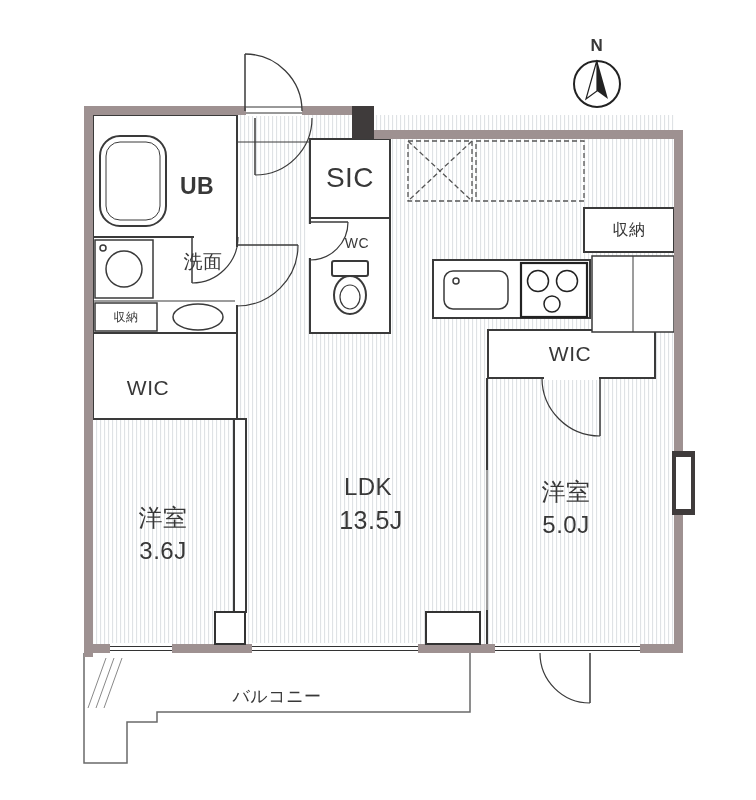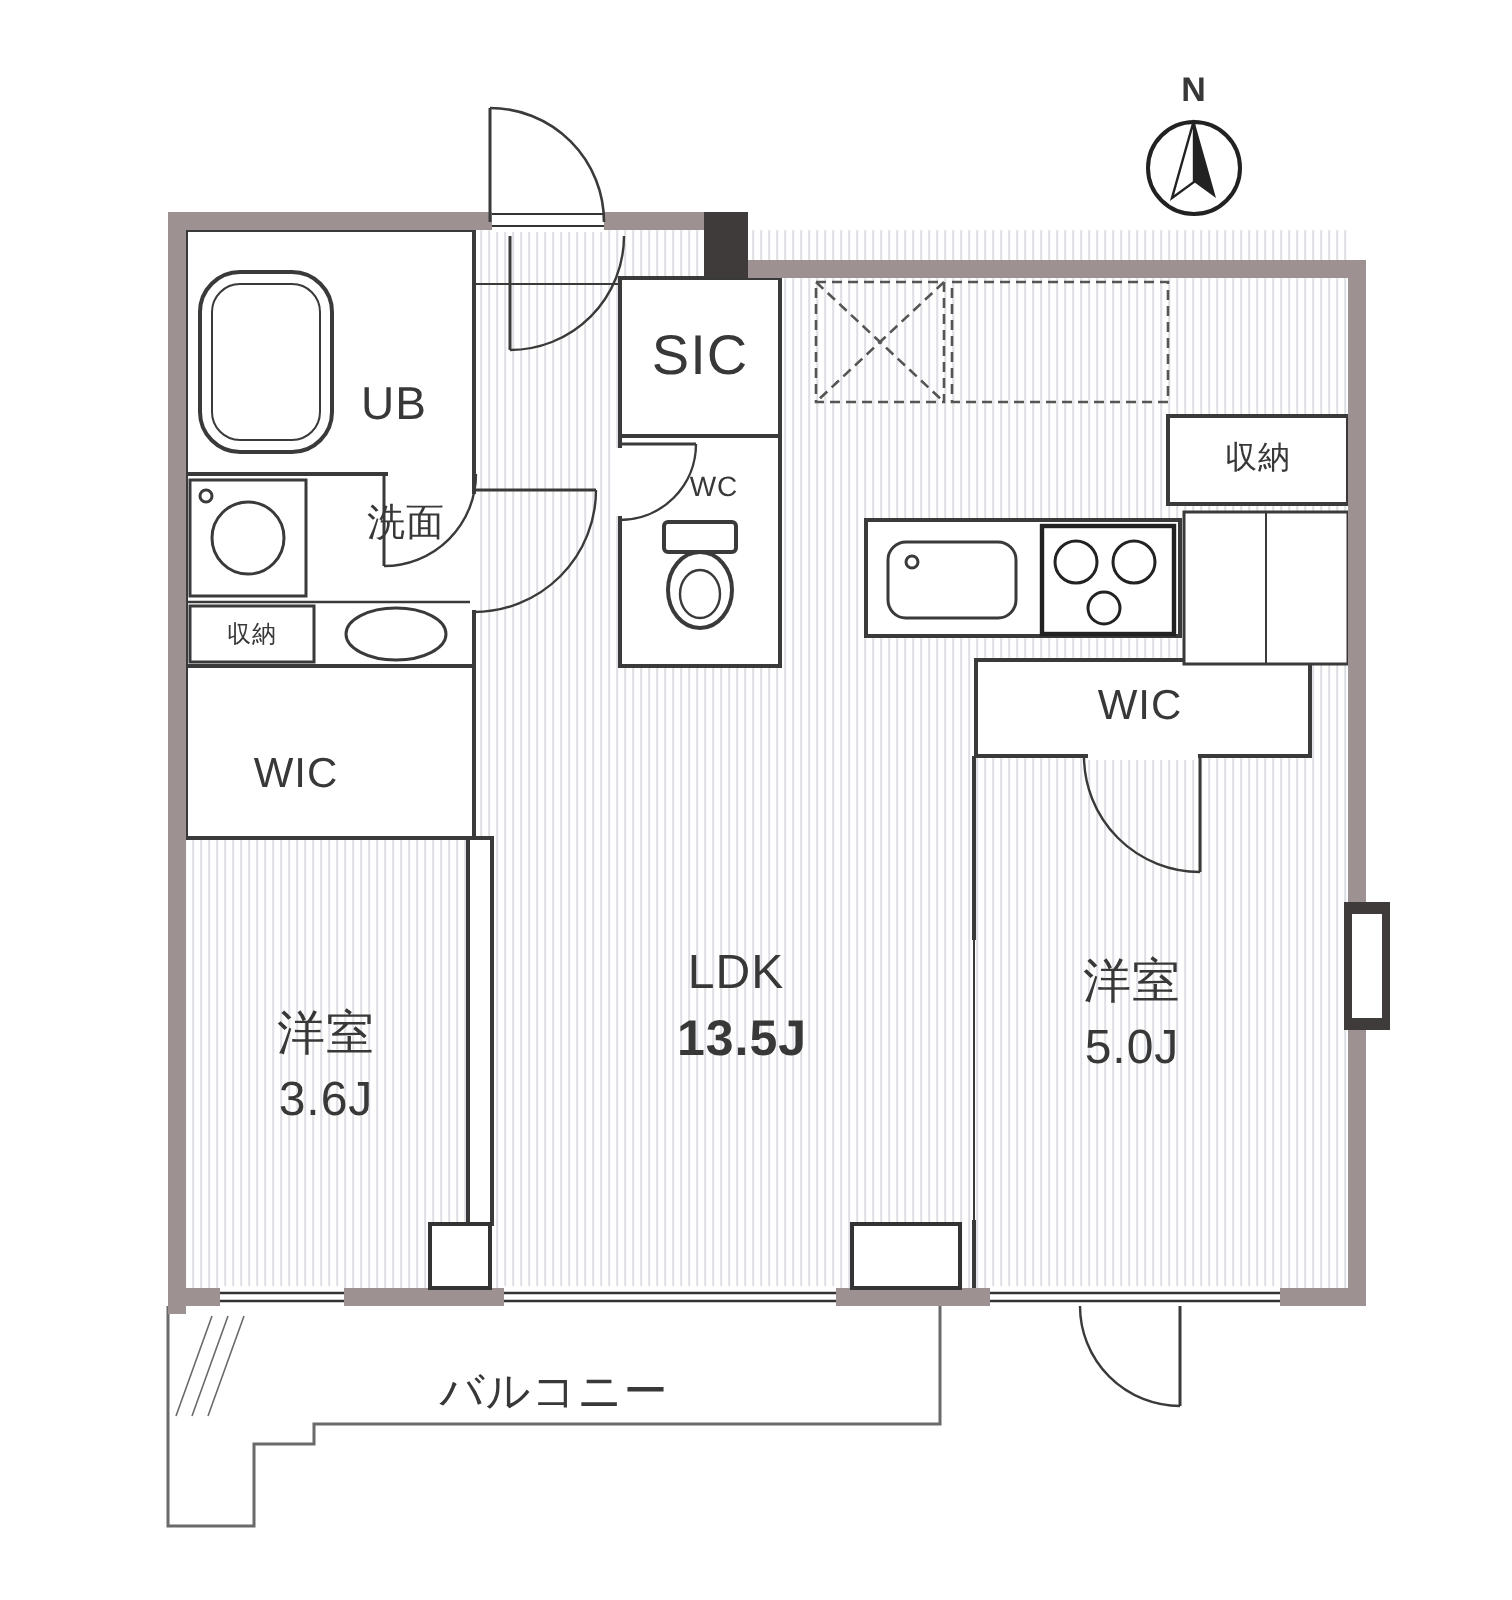--- a/index.html
+++ b/index.html
@@ -162,39 +162,39 @@
 
     <g>
       <circle cx="597" cy="84" r="23" fill="#ffffff" stroke="#222222" stroke-width="2"></circle>
       <path d="M597 60 L608 99 L597 91 Z" fill="#222222"></path>
       <path d="M597 60 L586 99 L597 91 Z" fill="#ffffff" stroke="#222222" stroke-width="1.2"></path>
     </g>
   </svg>
 
   <div class="lbl bold" style="left:597px;top:45px;font-size:17px;">N</div>
 
-  <div class="lbl" style="left:197px;top:202px;font-size:23px;">UB</div>
+  <div class="lbl" style="left:197px;top:186px;font-size:23px;font-weight:bold;">UB</div>
   <div class="lbl" style="left:203px;top:263px;font-size:19px;font-family:Liberation Mono, monospace;">洗面</div>
   <div class="lbl" style="left:126px;top:317px;font-size:12px;">収納</div>
   <div class="lbl" style="left:148px;top:387px;font-size:21px;">WIC</div>
 
   <div class="lbl two" style="left:163px;top:534px;font-size:24px;">
     <span>洋室</span>
     <span>3.6J</span>
   </div>
 
   <div class="lbl" style="left:350px;top:178px;font-size:28px;">SIC</div>
   <div class="lbl" style="left:357px;top:243px;font-size:14px;">WC</div>
 
   <div class="lbl" style="left:368px;top:487px;font-size:24px;">LDK</div>
-  <div class="lbl" style="left:371px;top:520px;font-size:25px;font-weight:bold;">13.5J</div>
+  <div class="lbl" style="left:371px;top:520px;font-size:25px;">13.5J</div>
 
   <div class="lbl" style="left:629px;top:230px;font-size:16px;">収納</div>
   <div class="lbl" style="left:570px;top:353px;font-size:21px;">WIC</div>
 
   <div class="lbl two" style="left:566px;top:508px;font-size:24px;">
     <span>洋室</span>
     <span>5.0J</span>
   </div>
 
-  <div class="lbl" style="left:277px;top:696px;font-size:22px;">バルコニー</div>
+  <div class="lbl" style="left:277px;top:696px;font-size:17px;">バルコニー</div>
 
 </div>
 
 </body></html>

